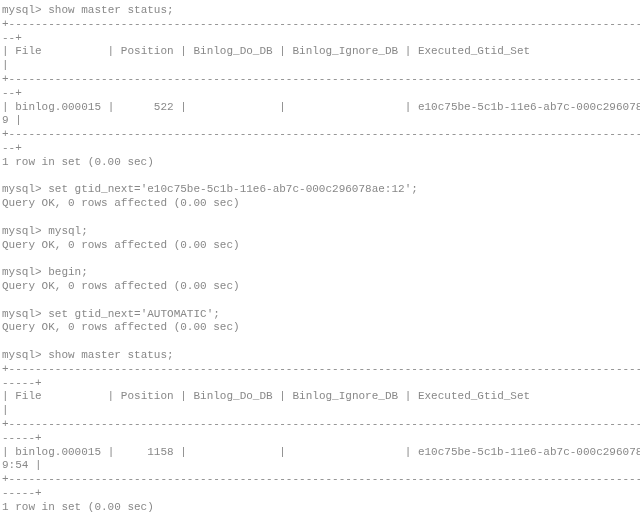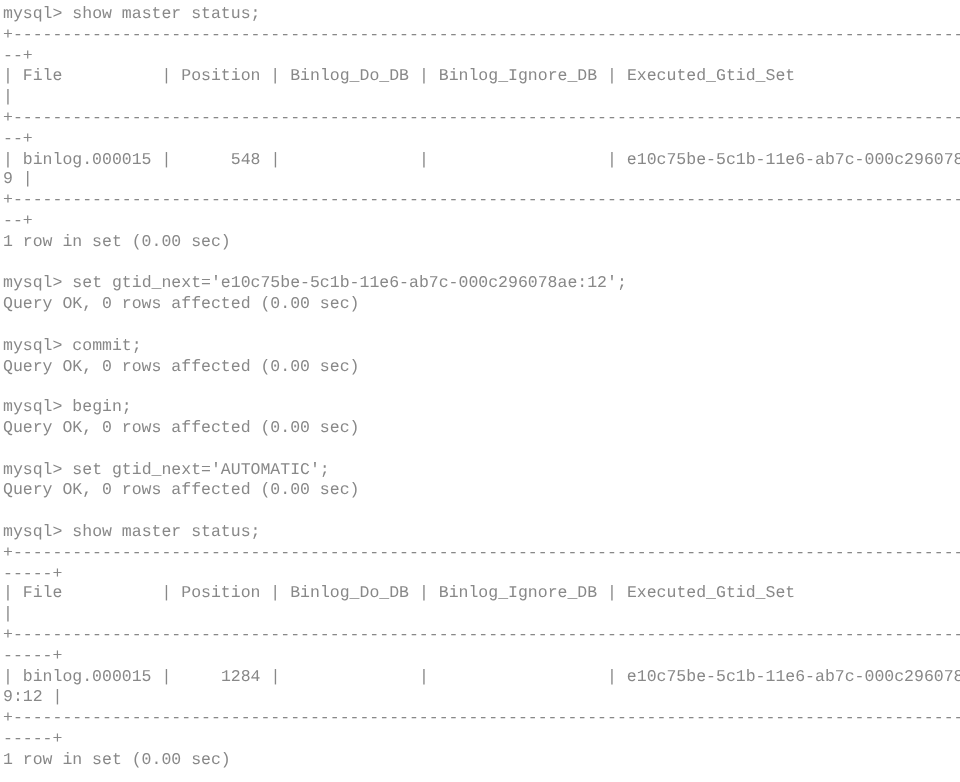--- a/index.html
+++ b/index.html
@@ -21,42 +21,42 @@
 </head>
 <body>
 
 <pre><span>mysql&gt;</span> <span>show master status;</span>
 <span>+--------------------------------------------------------------------------------------------------</span>
 <span>--+</span>
 | <span>File</span>          | <span>Position</span> | <span>Binlog_Do_DB</span> | <span>Binlog_Ignore_DB</span> | <span>Executed_Gtid_Set</span>                       
 |
 <span>+--------------------------------------------------------------------------------------------------</span>
 <span>--+</span>
-| <span>binlog.000015</span> |      <span>548</span> |              |                  | <span>e10c75be-5c1b-11e6-ab7c-000c296078ae:1-</span>
+| <span>binlog.000015</span> |      <span>522</span> |              |                  | <span>e10c75be-5c1b-11e6-ab7c-000c296078ae:1-</span>
 <span>9</span> |
 <span>+--------------------------------------------------------------------------------------------------</span>
 <span>--+</span>
 <span>1 row in set (0.00 sec)</span>
 
 <span>mysql&gt;</span> <span>set gtid_next='e10c75be-5c1b-11e6-ab7c-000c296078ae:12';</span>
 <span>Query OK, 0 rows affected (0.00 sec)</span>
 
-<span>mysql&gt;</span> <span>commit;</span>
+<span>mysql&gt;</span> <span>mysql;</span>
 <span>Query OK, 0 rows affected (0.00 sec)</span>
 
 <span>mysql&gt;</span> <span>begin;</span>
 <span>Query OK, 0 rows affected (0.00 sec)</span>
 
 <span>mysql&gt;</span> <span>set gtid_next='AUTOMATIC';</span>
 <span>Query OK, 0 rows affected (0.00 sec)</span>
 
 <span>mysql&gt;</span> <span>show master status;</span>
 <span>+--------------------------------------------------------------------------------------------------</span>
 <span>-----+</span>
 | <span>File</span>          | <span>Position</span> | <span>Binlog_Do_DB</span> | <span>Binlog_Ignore_DB</span> | <span>Executed_Gtid_Set</span>                          
 |
 <span>+--------------------------------------------------------------------------------------------------</span>
 <span>-----+</span>
-| <span>binlog.000015</span> |     <span>1284</span> |              |                  | <span>e10c75be-5c1b-11e6-ab7c-000c296078ae:1-</span>
-<span>9:12</span> |
+| <span>binlog.000015</span> |     <span>1158</span> |              |                  | <span>e10c75be-5c1b-11e6-ab7c-000c296078ae:1-</span>
+<span>9:54</span> |
 <span>+--------------------------------------------------------------------------------------------------</span>
 <span>-----+</span>
 <span>1 row in set (0.00 sec)</span></pre>
 
 </body></html>

